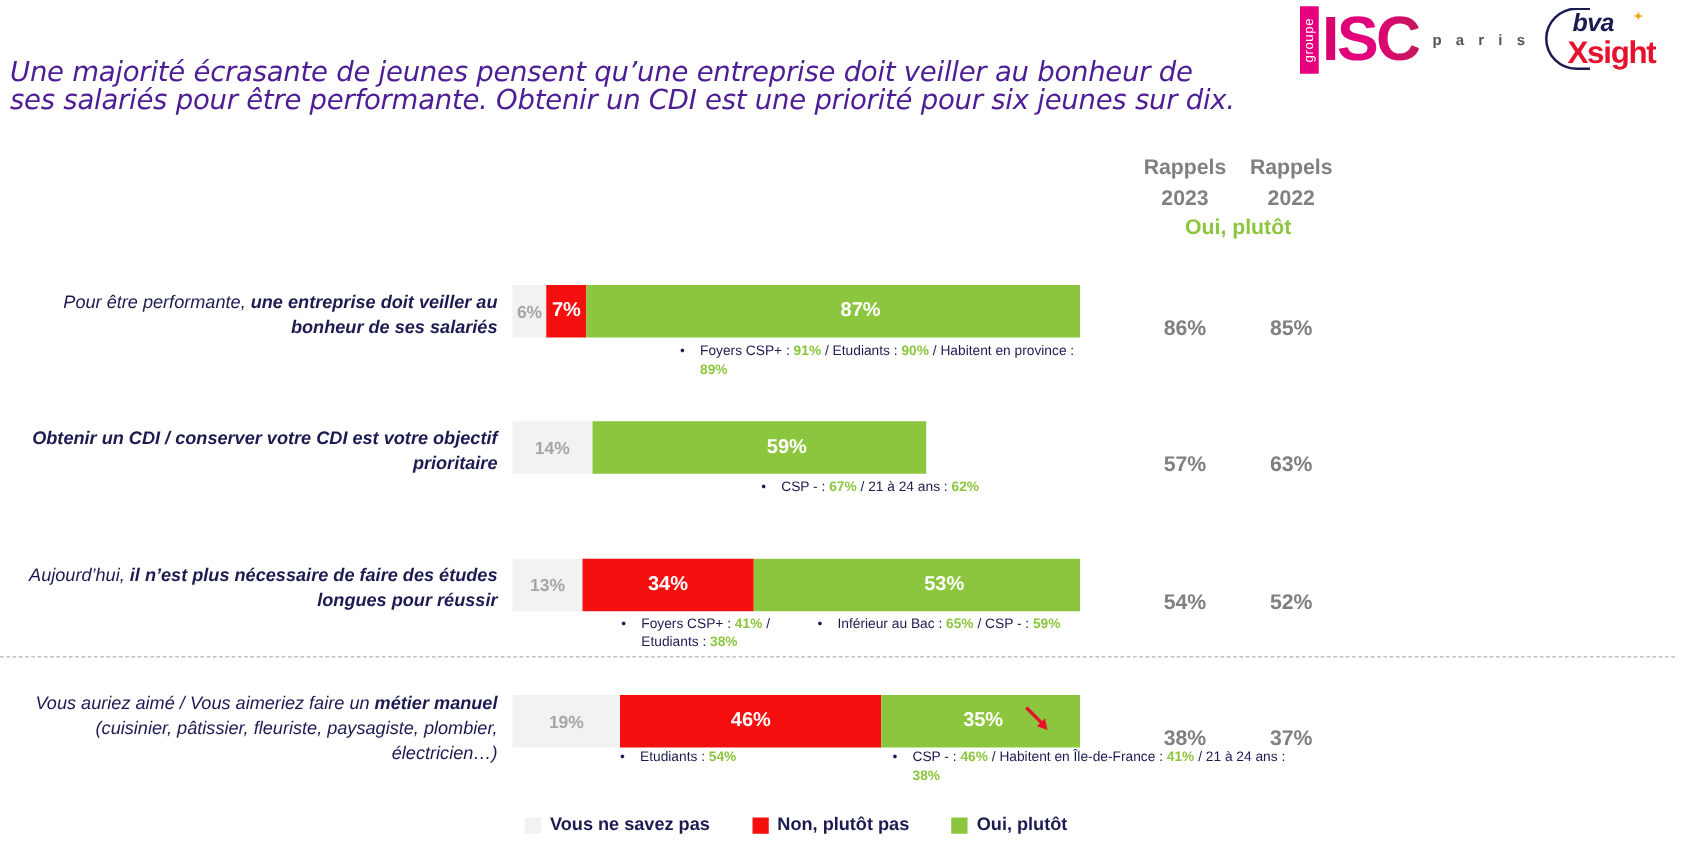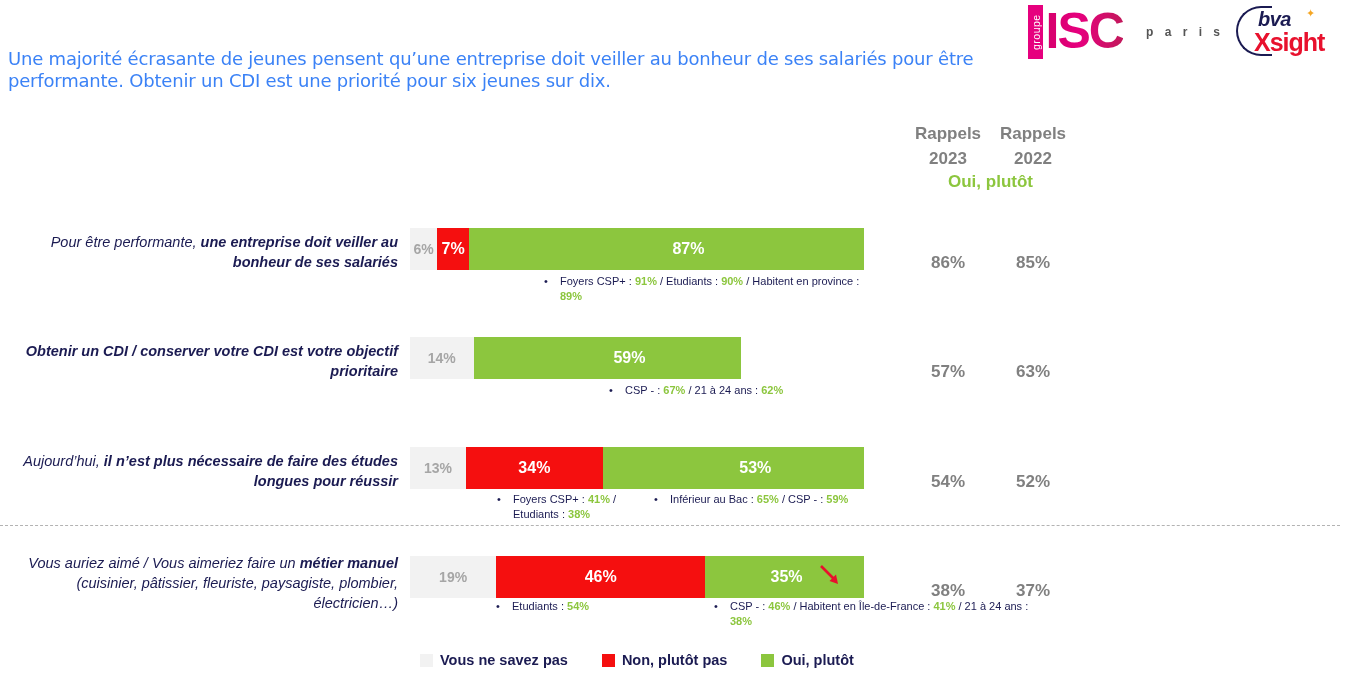--- a/index.html
+++ b/index.html
@@ -12,28 +12,28 @@
   .page { position: relative; width: 1359px; height: 681px; }
 
   
   .title {
     position: absolute; left: 14px; top: 6px;
     font-size: 28px; font-weight: bold; color: #1b1b52;
     letter-spacing: -0.3px;
   }
   .subtitle {
     position: absolute; left: 8px; top: 48px; width: 980px;
-    font-size: 18px; line-height: 22px; color: #3b82f6;
+    font-size: 22px; line-height: 22px; color: #4c1d95;
     font-family: "DejaVu Sans", sans-serif;
-    letter-spacing: -0.2px;
+    font-style: italic; letter-spacing: -0.2px;
   }
 
   
   .logos { position: absolute; right: 8px; top: 4px; display: flex; align-items: center; gap: 12px; }
-  .isc-logo { display: flex; align-items: center; gap: 23px; }
+  .isc-logo { display: flex; align-items: center; gap: 11px; }
   .isc-mark { display: flex; align-items: stretch; height: 54px; }
   .isc-groupe {
     background: #e6007e; color: #ffffff; width: 15px;
     writing-mode: vertical-rl; transform: rotate(180deg);
     font-size: 10.5px; letter-spacing: .5px;
     display: flex; align-items: center; justify-content: center;
   }
   .isc-letters {
     font-size: 50px; font-weight: bold; line-height: 52px;
     padding-left: 3px; letter-spacing: -2px;

